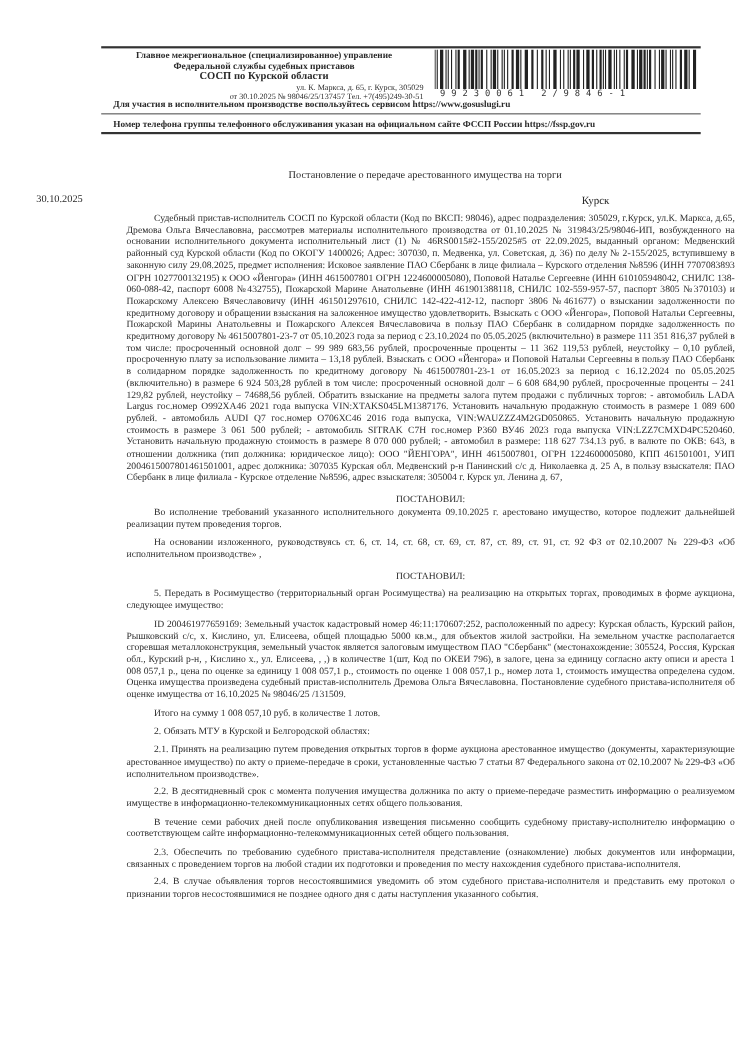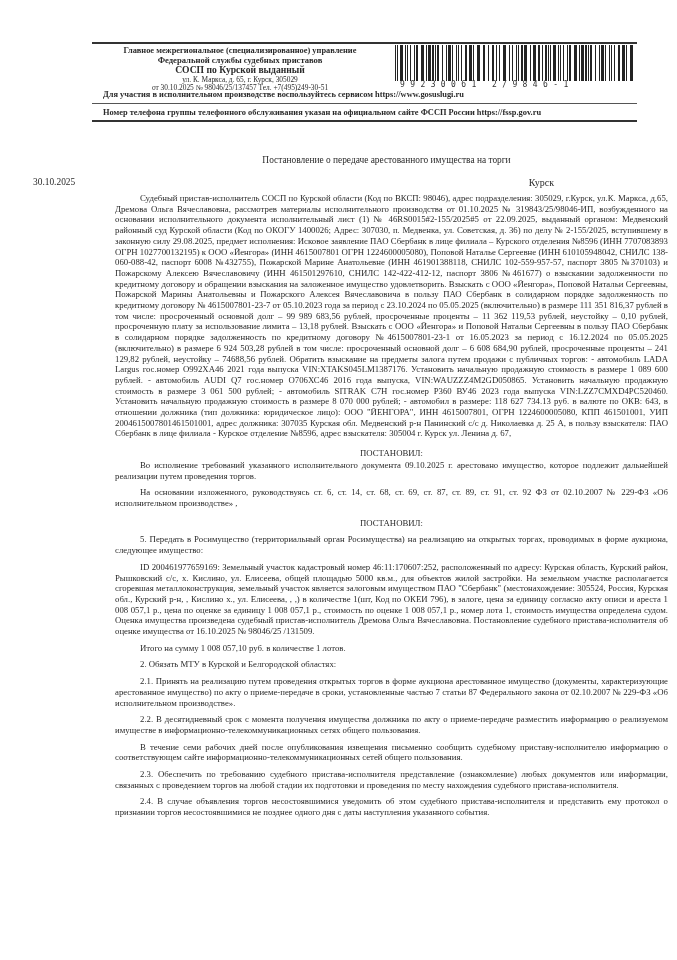--- a/index.html
+++ b/index.html
@@ -7,21 +7,21 @@
          font-family: "Liberation Serif", "DejaVu Serif", serif; color: #2a2a2a; }
   .page { position: absolute; left: 0; top: 0; width: 596px; height: 960px; }
   .rule { position: absolute; left: 92px; width: 545px; background: #333; }
   .rule.top { top: 42px; height: 2px; }
   .rule.mid { top: 103px; height: 1px; background: #555; }
   .rule.bot { top: 120px; height: 2px; }
   .hdr { position: absolute; left: 95px; width: 290px; top: 46px; text-align: center; line-height: 9.6px; }
   .hdr .l1 { font-size: 8.4px; font-weight: bold; }
   .hdr .l2 { font-size: 8.6px; font-weight: bold; }
   .hdr .l3 { font-size: 9.6px; font-weight: bold; line-height: 10.5px; }
-  .hdr .l4, .hdr .l5 { font-size: 7.4px; line-height: 8.2px; }
+  .hdr .l4, .hdr .l5 { font-size: 7.4px; line-height: 8.2px; text-align: right; }
   .barcode { position: absolute; left: 395px; top: 45px; width: 238px; height: 36px; }
   .barcode-num { position: absolute; left: 400px; top: 80px; width: 232px; font-family: "DejaVu Sans Mono", monospace;
                  font-size: 8px; letter-spacing: 5.4px; color: #333; white-space: nowrap; }
   .gos { position: absolute; left: 103px; top: 90px; font-size: 8.4px; font-weight: bold; white-space: nowrap; }
   .phone { position: absolute; left: 103px; top: 108px; font-size: 8.4px; font-weight: bold; white-space: nowrap; }
   .recv { position: absolute; right: 44px; top: 125px; text-align: right; font-size: 7.2px; line-height: 8.8px; }
   .title { position: absolute; left: 0; width: 677px; top: 155px; text-align: center; font-size: 9.4px; padding-left: 48px; }
   .date { position: absolute; left: 33px; top: 177px; font-size: 9.4px; }
   .city { position: absolute; right: 42px; top: 177px; font-size: 10px; }
   .body { position: absolute; left: 83px; width: 553px; top: 193px; font-size: 8.75px; line-height: 10.7px; text-align: justify; margin-left: 32px; }
@@ -31,21 +31,21 @@
 </style>
 </head>
 <body>
 
 <div class="page">
   <div class="rule top"></div>
 
   <div class="hdr">
     <div class="l1">Главное межрегиональное (специализированное) управление</div>
     <div class="l2">Федеральной службы судебных приставов</div>
-    <div class="l3">СОСП по Курской выданный</div>
+    <div class="l3">СОСП по Курской области</div>
     <div class="l4">ул. К. Маркса, д. 65, г. Курск, 305029</div>
     <div class="l5">от 30.10.2025 № 98046/25/137457 Тел. +7(495)249-30-51</div>
   </div>
 
   <svg class="barcode" id="barcode" viewBox="0 0 238 36" preserveAspectRatio="none">
       <rect x="0" y="0" width="1" height="36" fill="#222"></rect>
       <rect x="2" y="0" width="1" height="36" fill="#222"></rect>
       <rect x="5" y="0" width="3" height="36" fill="#222"></rect>
       <rect x="10" y="0" width="1" height="36" fill="#222"></rect>
       <rect x="12" y="0" width="1" height="36" fill="#222"></rect>

